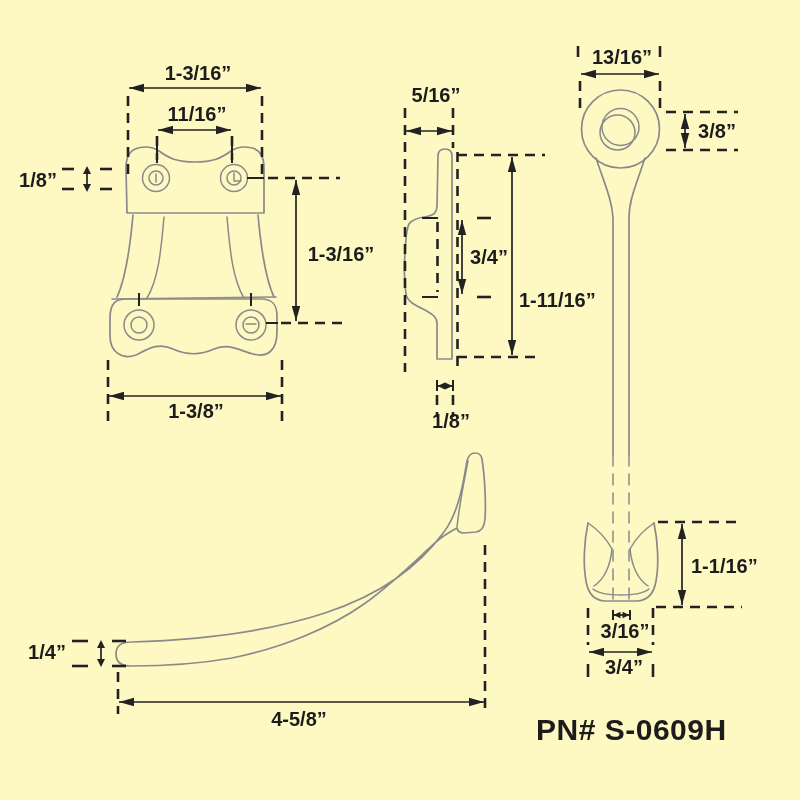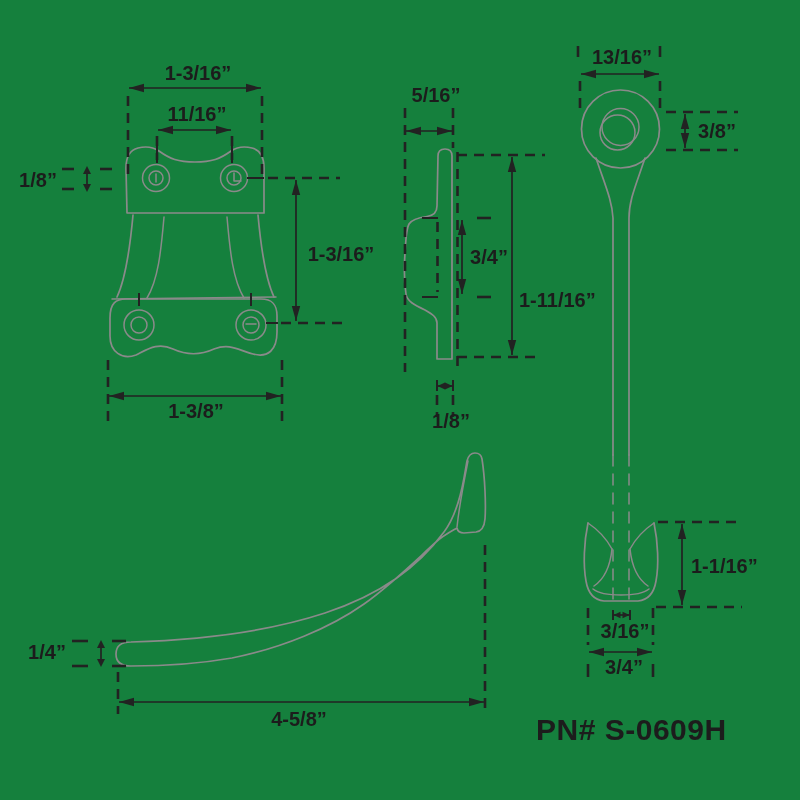--- a/index.html
+++ b/index.html
@@ -1,16 +1,16 @@
 <!DOCTYPE html>
 <html><head>
 <meta charset="utf-8">
 <style>
   html,body{margin:0;padding:0;background:#fff;}
-  .canvas{width:800px;height:800px;background:#15803d;position:relative;font-family:"Liberation Sans",sans-serif;}
+  .canvas{width:800px;height:800px;background:#fef9c3;position:relative;font-family:"Liberation Sans",sans-serif;}
   .outline{fill:none;stroke:#8a8a8a;stroke-width:1.7;stroke-linecap:round;stroke-linejoin:round;}
   .outline2{fill:none;stroke:#8a8a8a;stroke-width:1.5;stroke-linecap:round;stroke-linejoin:round;}
   .dim{stroke:#222222;stroke-width:1.7;fill:none;}
   .dash{stroke:#222222;stroke-width:2.6;fill:none;stroke-dasharray:10 7;stroke-linecap:butt;}
   .dseg{stroke:#222222;stroke-width:2.6;fill:none;}
   .tick{stroke:#222222;stroke-width:2;fill:none;}
   .tri{fill:#222222;stroke:none;}
   .dimtext{font-family:"Liberation Sans",sans-serif;font-weight:700;font-size:20px;fill:#1c1c1c;}
   .pn{font-family:"Liberation Sans",sans-serif;font-weight:700;font-size:30px;fill:#1c1c1c;letter-spacing:0.5px;}
 </style>

